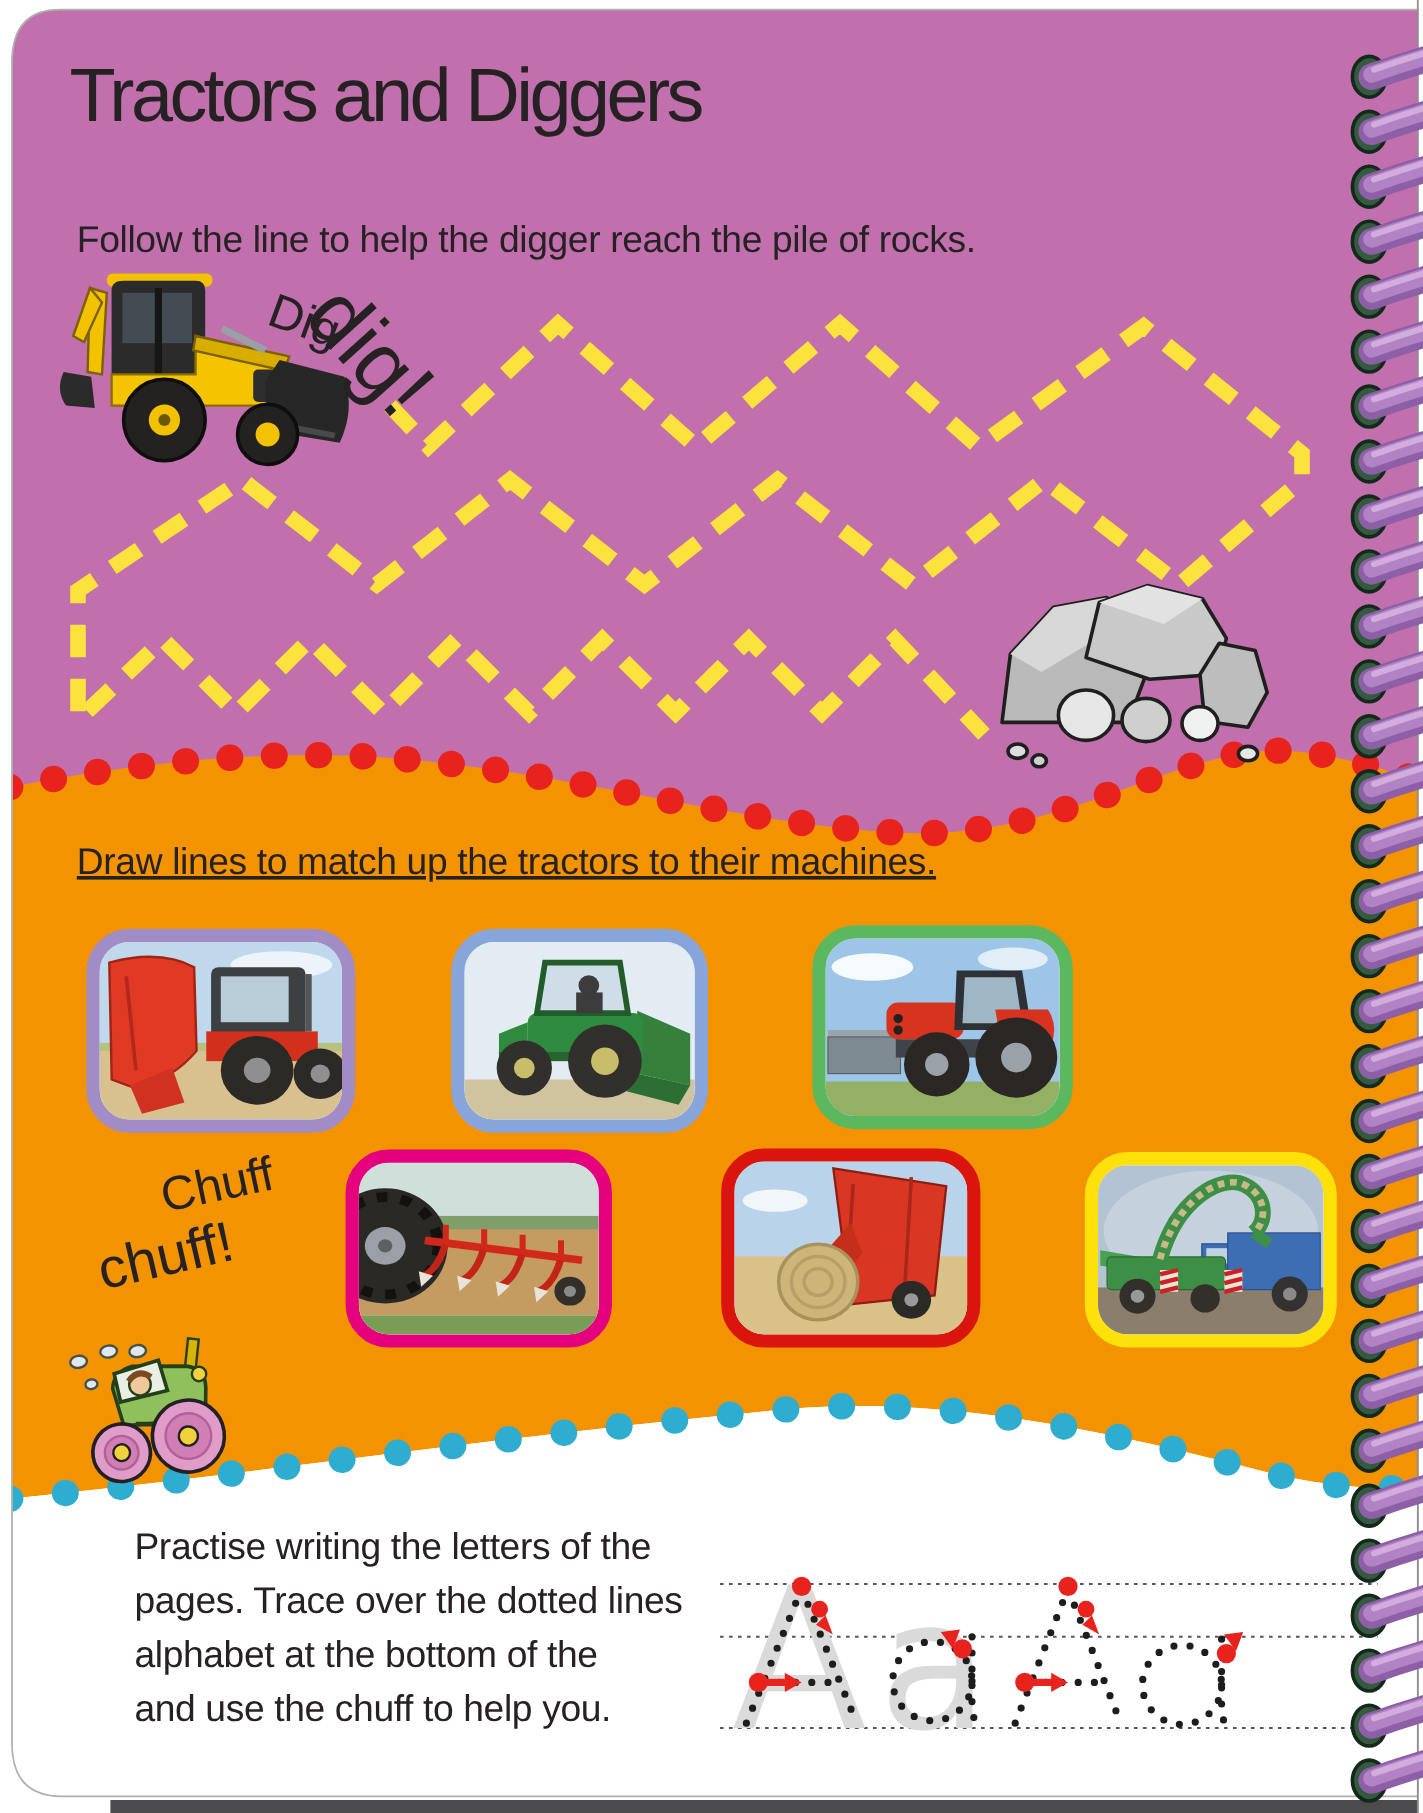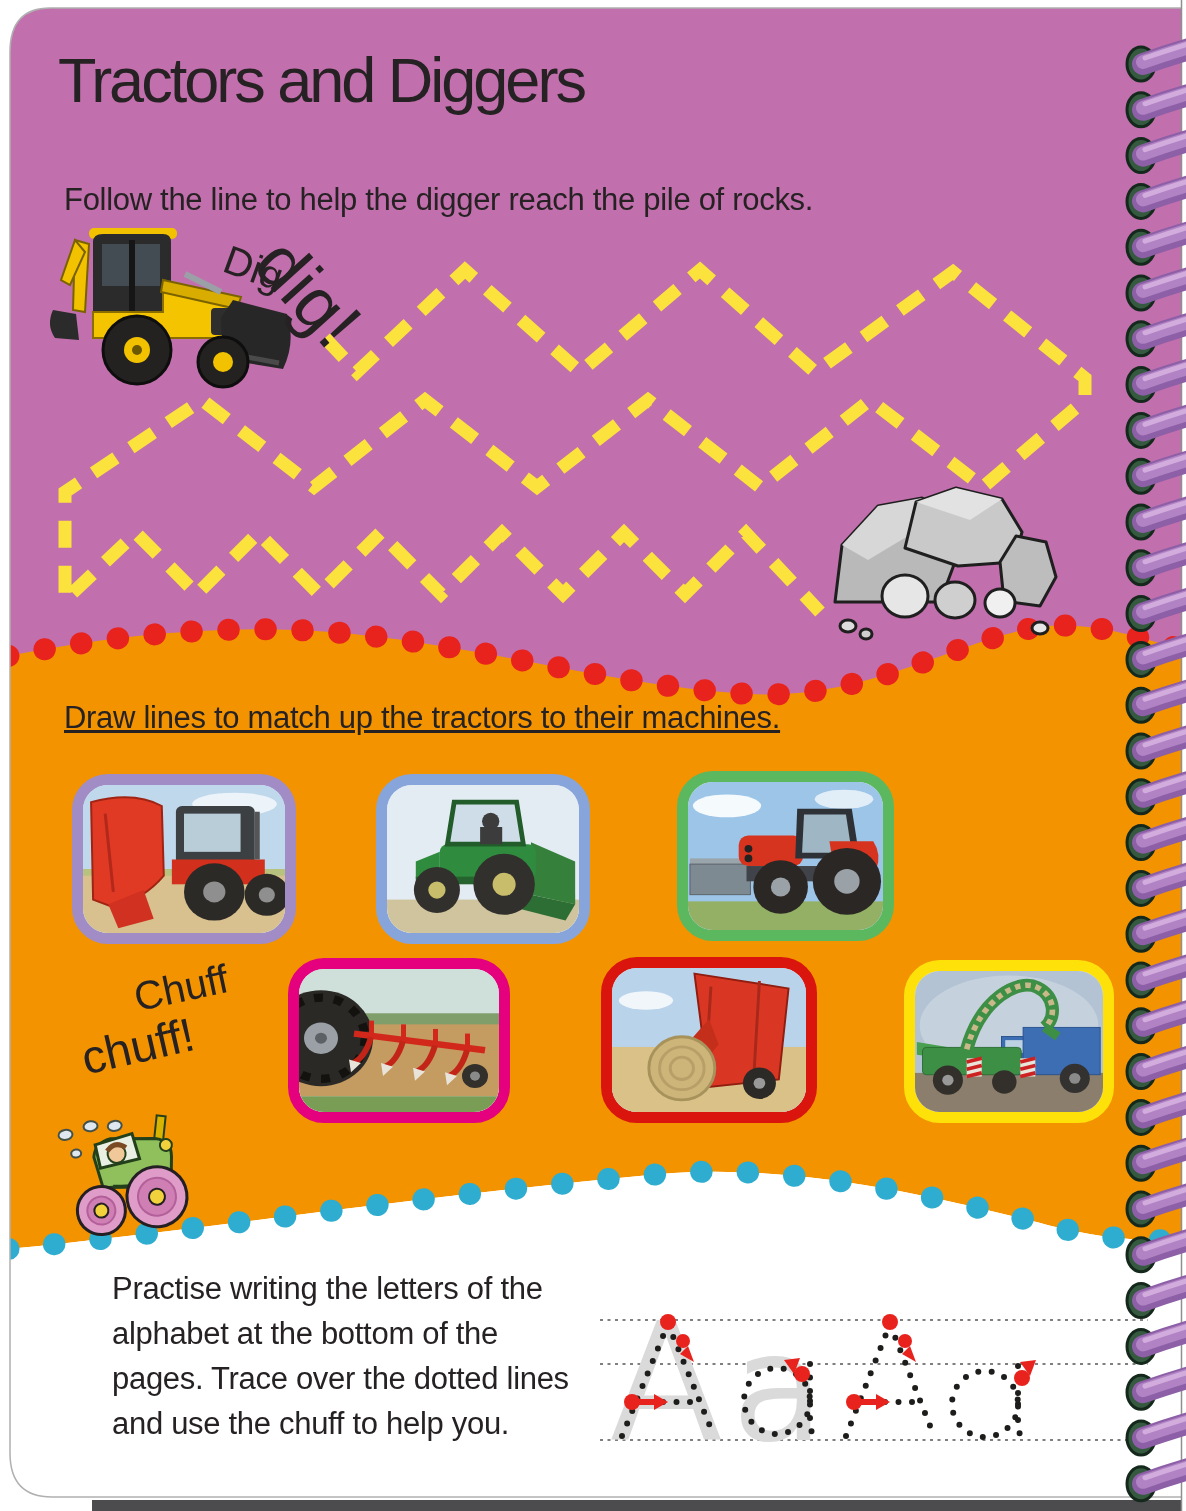--- a/index.html
+++ b/index.html
@@ -199,22 +199,22 @@
 
   <div class="txt" id="page-title">Tractors and Diggers</div>
   <div class="txt" id="maze-instruction">Follow the line to help the digger reach the pile of rocks.</div>
   <div class="txt" id="dig-1">Dig</div>
   <div class="txt" id="dig-2">dig!</div>
   <div class="txt" id="match-instruction">Draw lines to match up the tractors to their machines.</div>
   <div class="txt" id="chuff-1">Chuff</div>
   <div class="txt" id="chuff-2">chuff!</div>
   <div id="hw-text">
     <div>Practise writing the letters of the</div>
+    <div>pages. Trace over the dotted lines</div>
     <div>alphabet at the bottom of the</div>
-    <div>pages. Trace over the dotted lines</div>
     <div>and use the chuff to help you.</div>
   </div>
 
   <div class="photo" id="ph1" role="img" aria-label="red tractor with red loader wagon" style="border-color: rgb(161, 140, 198);">
     <svg viewBox="0 0 200 155" preserveAspectRatio="none">
       <rect width="200" height="155" fill="#bfd8ec"></rect>
       <ellipse cx="45" cy="30" rx="32" ry="11" fill="#ffffff" opacity="0.85"></ellipse>
       <ellipse cx="150" cy="20" rx="42" ry="12" fill="#ffffff" opacity="0.7"></ellipse>
       <rect y="88" width="200" height="10" fill="#b7c27e"></rect>
       <rect y="95" width="200" height="60" fill="#d8c18e"></rect>

